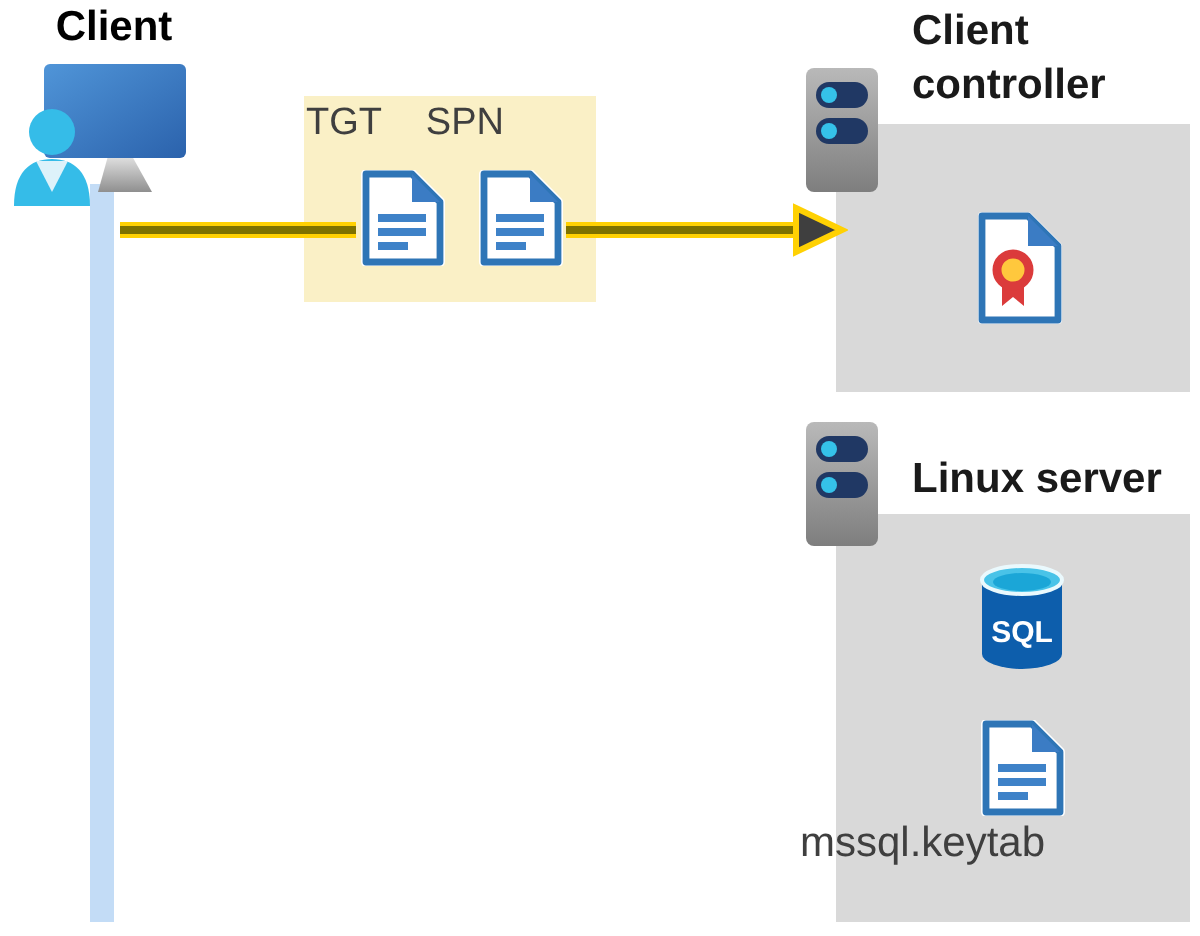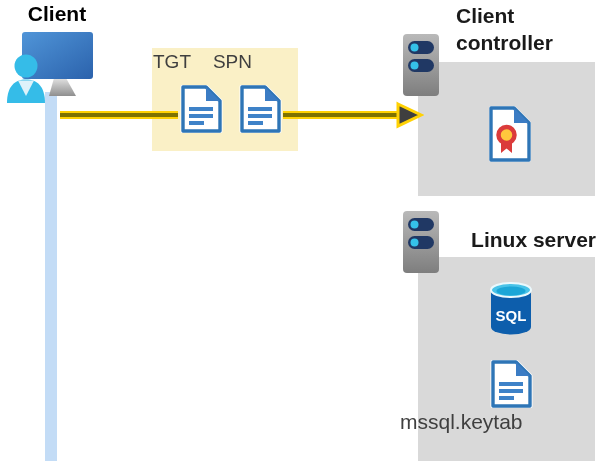--- a/index.html
+++ b/index.html
@@ -30,21 +30,21 @@
   #client-label{left:22px;top:0px;width:70px;text-align:center;color:#000;}
   #client-icon{left:3px;top:26px;z-index:4;}
   #tgt-label{left:150px;top:51px;width:44px;text-align:center;z-index:4;}
   #spn-label{left:208px;top:51px;width:44px;text-align:right;z-index:4;}
   #tgt-doc{left:178px;top:85px;}
   #spn-doc{left:237px;top:85px;}
   #dc-server-icon{left:402px;top:33px;}
   #dc-label{left:456px;top:2px;width:140px;}
   #cert-icon{left:488px;top:106px;}
   #linux-server-icon{left:402px;top:210px;}
-  #linux-label{left:456px;top:226px;width:140px;text-align:right;}
+  #linux-label{left:456px;top:226px;width:140px;}
   #sql-icon{left:489px;top:282px;}
   #keytab-doc{left:488px;top:360px;}
   #keytab-label{left:400px;top:410px;width:177px;text-align:left;font-size:21px;color:#3f3f3f;z-index:4;}
 </style>
 </head>
 <body>
 
 <div id="canvas">
 
   <div id="pole" class="abs"></div>

